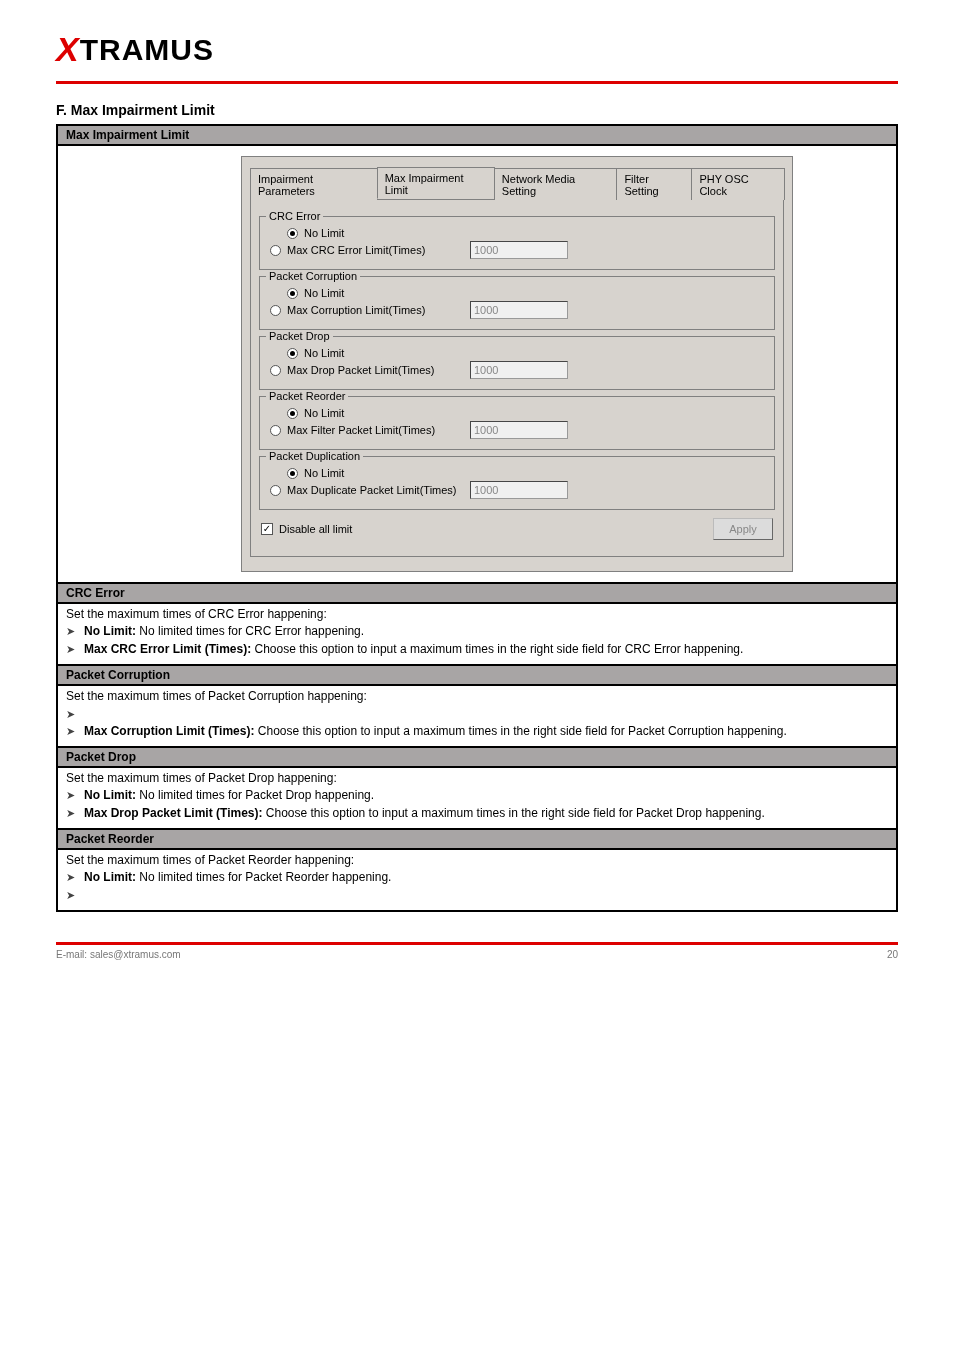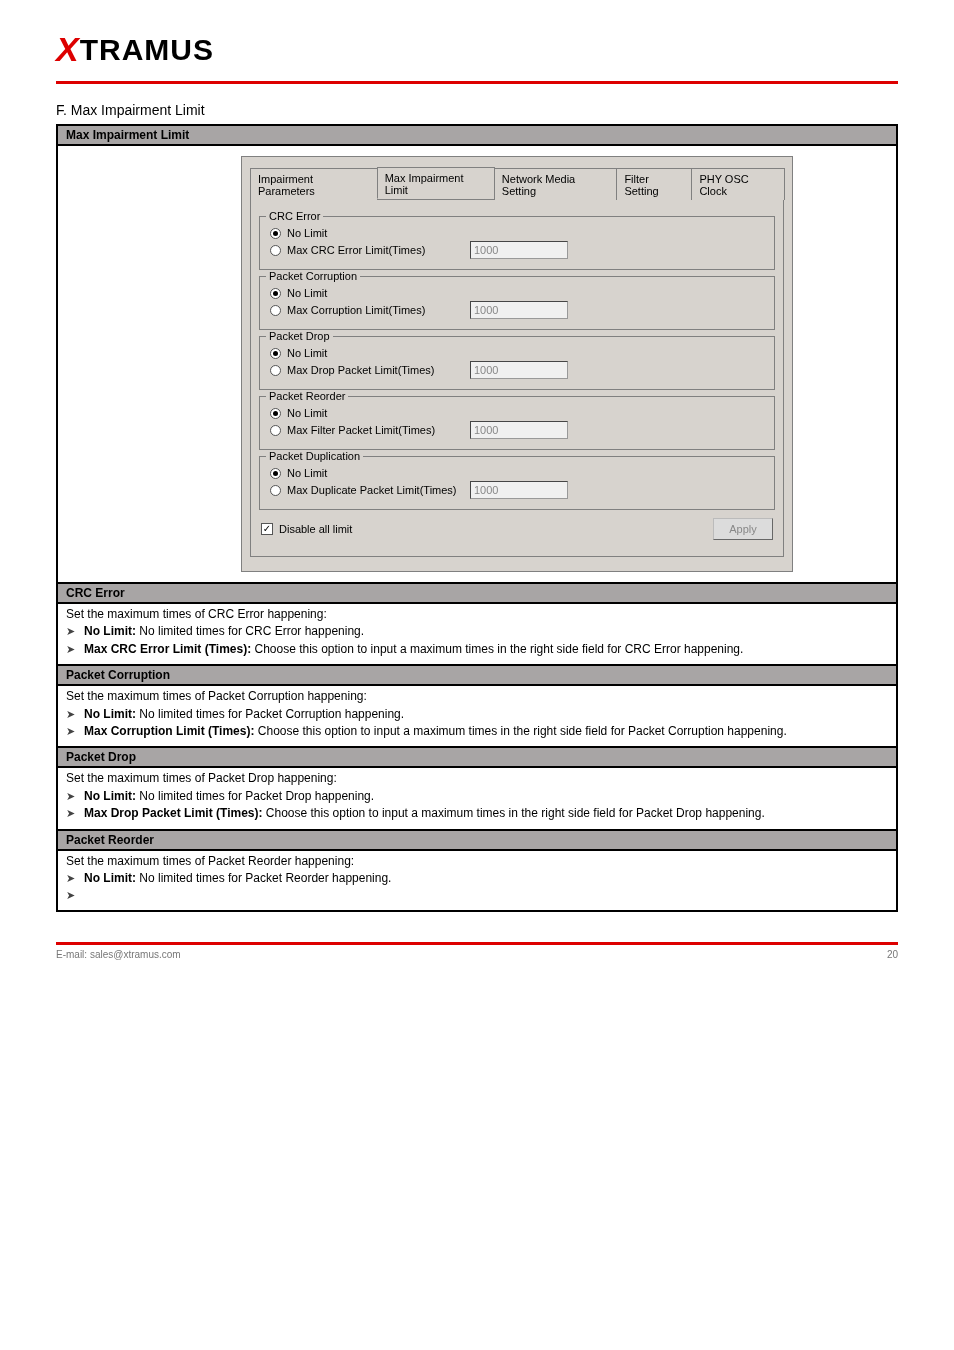--- a/index.html
+++ b/index.html
@@ -23,21 +23,21 @@
   .logo .x { color: #d00; font-style: italic; font-size: 34px; vertical-align: -1px; }
   .logo .rest { color: #000; }
   .red-rule {
     height: 3px;
     background: #d00;
     margin: 4px 56px 0 56px;
   }
   .section-title {
     padding: 18px 56px 6px 56px;
     font-size: 14px;
-    font-weight: normal;
+    font-weight: bold;
   }
   .table-wrap {
     margin: 0 56px 30px 56px;
     border: 2px solid #000;
   }
   .row-header {
     background: #a8a5a5;
     color: #000;
     font-weight: bold;
     padding: 2px 8px;
@@ -103,21 +103,21 @@
     top: -7px;
     left: 6px;
     background: #d7d3ce;
     padding: 0 3px;
     font-size: 11px;
   }
   .radio-line {
     display: flex;
     align-items: center;
     font-size: 11px;
-    margin: 2px 0;
+    margin: 2px 17px;
   }
   .radio-dot {
     width: 11px; height: 11px;
     border: 1px solid #555;
     border-radius: 50%;
     margin-right: 6px;
     display: inline-flex;
     align-items: center;
     justify-content: center;
     background: #fff;
@@ -307,21 +307,20 @@
         <span class="bullet-arrow">➤</span>
         <span class="bullet-text"><b>Max CRC Error Limit (Times):</b><span> Choose this option to input a maximum times in the right side field for CRC Error happening.</span></span>
       </div>
   </div>
 
   <div class="row-header">Packet Corruption</div>
   <div class="row-body">
     <div>Set the maximum times of Packet Corruption happening:</div>
     <div class="bullet-line">
         <span class="bullet-arrow">➤</span>
-        <span class="bullet-text"><b>No Limit:</b><span> No limited times for Packet Corruption happening.</span></span>
       </div>
     <div class="bullet-line">
         <span class="bullet-arrow">➤</span>
         <span class="bullet-text"><b>Max Corruption Limit (Times):</b><span> Choose this option to input a maximum times in the right side field for Packet Corruption happening.</span></span>
       </div>
   </div>
 
   <div class="row-header">Packet Drop</div>
   <div class="row-body">
     <div>Set the maximum times of Packet Drop happening:</div>

